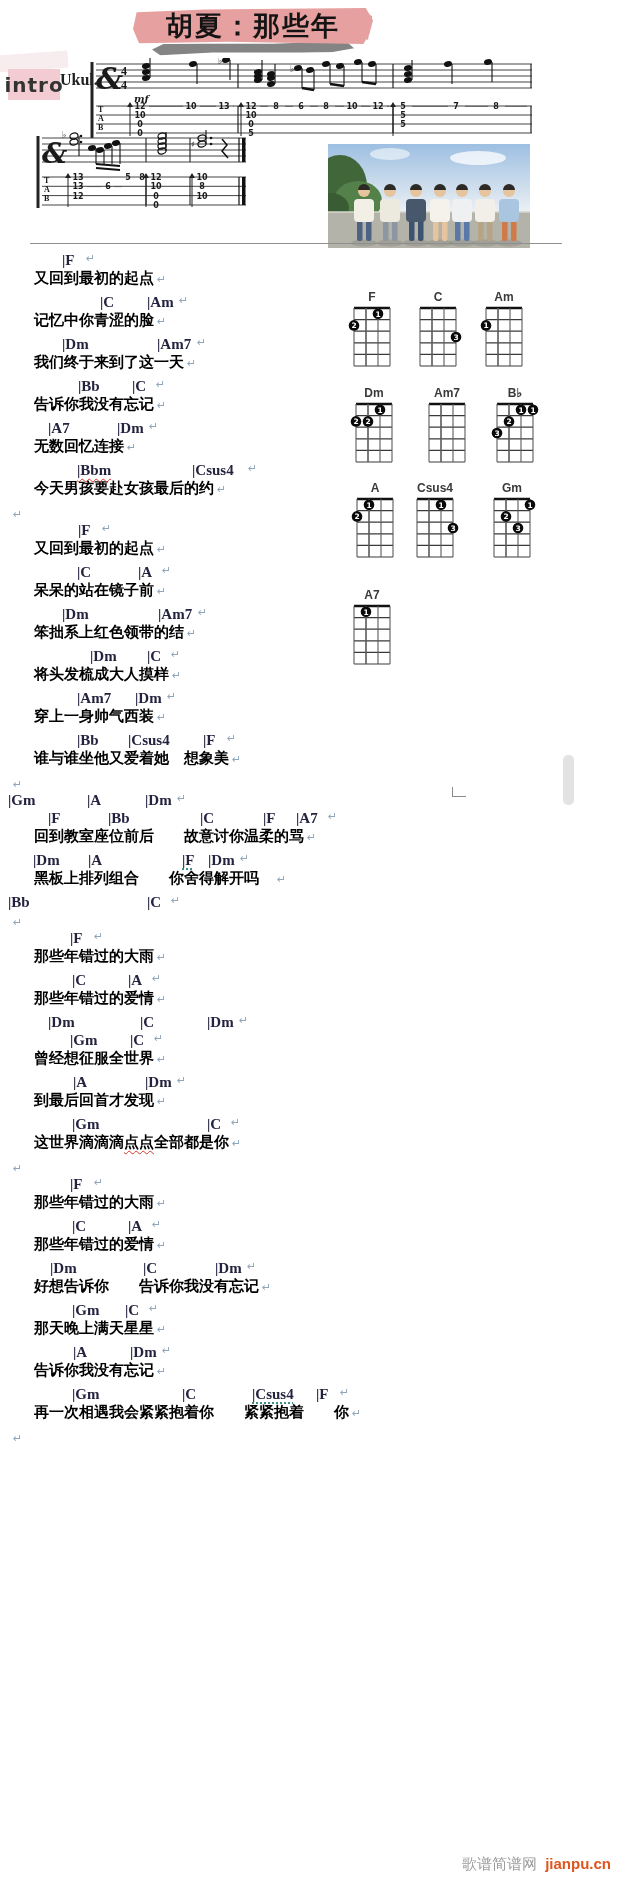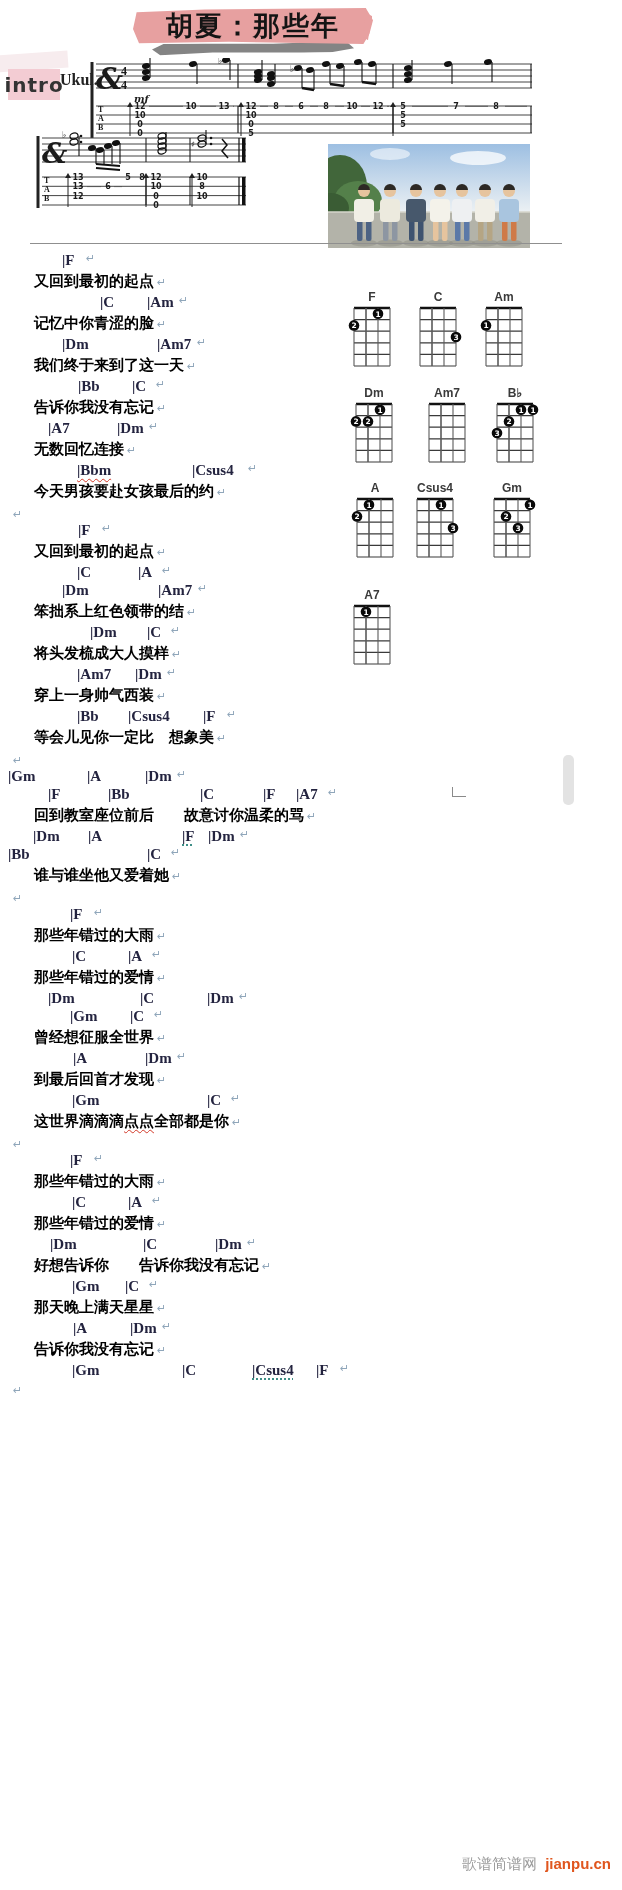--- a/index.html
+++ b/index.html
@@ -31,21 +31,21 @@
   #divider{position:absolute;left:30px;top:243px;width:532px;height:0;border-top:1.5px solid #8f8f8f;}
   
   .cd{position:absolute;width:50px;}
   .cd-label{text-align:center;font-family:"Liberation Sans",sans-serif;font-weight:600;font-size:12px;
     color:#3a3a3a;height:15px;line-height:14px;}
   
   #lyrics{position:absolute;left:8px;top:252px;width:606px;}
   .chord-line{position:relative;height:18px;font-family:"Liberation Serif","DejaVu Serif",serif;
     font-weight:700;font-size:15px;color:#23233f;white-space:pre;}
   .chord-line .ch{position:absolute;top:0;}
-  .lyric-line{height:24px;line-height:22px;padding-left:26px;font-family:"Liberation Serif","DejaVu Serif",serif;
+  .lyric-line{height:24px;line-height:16px;padding-left:26px;font-family:"Liberation Serif","DejaVu Serif",serif;
     font-weight:700;font-size:15px;color:#000;white-space:pre;}
   .gap-line{height:18px;padding-left:2px;}
   .ret{color:#8fa6ba;font-family:"DejaVu Sans",sans-serif;font-weight:400;font-size:11px;margin-left:3px;}
   .u-wavy-red{text-decoration-line:underline;text-decoration-style:wavy;text-decoration-color:#d23a2a;
     text-decoration-thickness:1px;text-underline-offset:3px;}
   .u-dot-teal{text-decoration-line:underline;text-decoration-style:dotted;text-decoration-color:#3f8f87;
     text-decoration-thickness:1.5px;text-underline-offset:3px;}
   
   #anchor-mark{position:absolute;left:452px;top:787px;width:13px;height:9px;
     border-left:1.5px solid #8a8a8a;border-bottom:1.5px solid #8a8a8a;}
@@ -485,35 +485,36 @@
       <div class="chord-line"><span class="ch" style="left: 70px;">|Bb</span><span class="ch" style="left: 124px;">|C</span><span class="ret" style="position: absolute; left: 145px;">↵</span></div>
       <div class="lyric-line"><span>告诉你我没有忘记</span><span class="ret">↵</span></div>
       <div class="chord-line"><span class="ch" style="left: 40px;">|A7</span><span class="ch" style="left: 109px;">|Dm</span><span class="ret" style="position: absolute; left: 138px;">↵</span></div>
       <div class="lyric-line"><span>无数回忆连接</span><span class="ret">↵</span></div>
       <div class="chord-line"><span class="ch u-wavy-red" style="left: 69px;">|Bbm</span><span class="ch" style="left: 184px;">|Csus4</span><span class="ret" style="position: absolute; left: 237px;">↵</span></div>
       <div class="lyric-line"><span>今天男孩要赴女孩最后的约</span><span class="ret">↵</span></div>
       <div class="gap-line"><span class="ret">↵</span></div>
       <div class="chord-line"><span class="ch" style="left: 70px;">|F</span><span class="ret" style="position: absolute; left: 91px;">↵</span></div>
       <div class="lyric-line"><span>又回到最初的起点</span><span class="ret">↵</span></div>
       <div class="chord-line"><span class="ch" style="left: 69px;">|C</span><span class="ch" style="left: 130px;">|A</span><span class="ret" style="position: absolute; left: 151px;">↵</span></div>
+      <div class="lyric-line"><span>呆呆的站在镜子前</span><span class="ret">↵</span></div>
       <div class="chord-line"><span class="ch" style="left: 54px;">|Dm</span><span class="ch" style="left: 150px;">|Am7</span><span class="ret" style="position: absolute; left: 187px;">↵</span></div>
       <div class="lyric-line"><span>笨拙系上红色领带的结</span><span class="ret">↵</span></div>
       <div class="chord-line"><span class="ch" style="left: 82px;">|Dm</span><span class="ch" style="left: 139px;">|C</span><span class="ret" style="position: absolute; left: 160px;">↵</span></div>
       <div class="lyric-line"><span>将头发梳成大人摸样</span><span class="ret">↵</span></div>
       <div class="chord-line"><span class="ch" style="left: 69px;">|Am7</span><span class="ch" style="left: 127px;">|Dm</span><span class="ret" style="position: absolute; left: 156px;">↵</span></div>
       <div class="lyric-line"><span>穿上一身帅气西装</span><span class="ret">↵</span></div>
       <div class="chord-line"><span class="ch" style="left: 69px;">|Bb</span><span class="ch" style="left: 120px;">|Csus4</span><span class="ch" style="left: 195px;">|F</span><span class="ret" style="position: absolute; left: 216px;">↵</span></div>
-      <div class="lyric-line"><span>等会儿见你一定比　想象美</span><span class="ret">↵</span></div>
+      <div class="lyric-line"><span>谁与谁坐他又爱着她　想象美</span><span class="ret">↵</span></div>
       <div class="gap-line"><span class="ret">↵</span></div>
       <div class="chord-line"><span class="ch" style="left: 0px;">|Gm</span><span class="ch" style="left: 79px;">|A</span><span class="ch" style="left: 137px;">|Dm</span><span class="ret" style="position: absolute; left: 166px;">↵</span></div>
       <div class="chord-line"><span class="ch" style="left: 40px;">|F</span><span class="ch" style="left: 100px;">|Bb</span><span class="ch" style="left: 192px;">|C</span><span class="ch" style="left: 255px;">|F</span><span class="ch" style="left: 288px;">|A7</span><span class="ret" style="position: absolute; left: 317px;">↵</span></div>
       <div class="lyric-line"><span>回到教室座位前后　　故意讨你温柔的骂</span><span class="ret">↵</span></div>
       <div class="chord-line"><span class="ch" style="left: 25px;">|Dm</span><span class="ch" style="left: 80px;">|A</span><span class="ch u-dot-teal" style="left: 174px;">|F</span><span class="ch" style="left: 200px;">|Dm</span><span class="ret" style="position: absolute; left: 229px;">↵</span></div>
+      <div class="lyric-line"><span>黑板上排列组合　　你舍得解开吗　</span><span class="ret">↵</span></div>
       <div class="chord-line"><span class="ch" style="left: 0px;">|Bb</span><span class="ch" style="left: 139px;">|C</span><span class="ret" style="position: absolute; left: 160px;">↵</span></div>
-      <div class="lyric-line"><span>谁与谁坐他又爱着她</span><span class="ret">↵</span></div>
       <div class="gap-line"><span class="ret">↵</span></div>
       <div class="chord-line"><span class="ch" style="left: 62px;">|F</span><span class="ret" style="position: absolute; left: 83px;">↵</span></div>
       <div class="lyric-line"><span>那些年错过的大雨</span><span class="ret">↵</span></div>
       <div class="chord-line"><span class="ch" style="left: 64px;">|C</span><span class="ch" style="left: 120px;">|A</span><span class="ret" style="position: absolute; left: 141px;">↵</span></div>
       <div class="lyric-line"><span>那些年错过的爱情</span><span class="ret">↵</span></div>
       <div class="chord-line"><span class="ch" style="left: 40px;">|Dm</span><span class="ch" style="left: 132px;">|C</span><span class="ch" style="left: 199px;">|Dm</span><span class="ret" style="position: absolute; left: 228px;">↵</span></div>
       <div class="chord-line"><span class="ch" style="left: 62px;">|Gm</span><span class="ch" style="left: 122px;">|C</span><span class="ret" style="position: absolute; left: 143px;">↵</span></div>
       <div class="lyric-line"><span>曾经想征服全世界</span><span class="ret">↵</span></div>
       <div class="chord-line"><span class="ch" style="left: 65px;">|A</span><span class="ch" style="left: 137px;">|Dm</span><span class="ret" style="position: absolute; left: 166px;">↵</span></div>
       <div class="lyric-line"><span>到最后回首才发现</span><span class="ret">↵</span></div>
@@ -524,20 +525,21 @@
       <div class="lyric-line"><span>那些年错过的大雨</span><span class="ret">↵</span></div>
       <div class="chord-line"><span class="ch" style="left: 64px;">|C</span><span class="ch" style="left: 120px;">|A</span><span class="ret" style="position: absolute; left: 141px;">↵</span></div>
       <div class="lyric-line"><span>那些年错过的爱情</span><span class="ret">↵</span></div>
       <div class="chord-line"><span class="ch" style="left: 42px;">|Dm</span><span class="ch" style="left: 135px;">|C</span><span class="ch" style="left: 207px;">|Dm</span><span class="ret" style="position: absolute; left: 236px;">↵</span></div>
       <div class="lyric-line"><span>好想告诉你　　告诉你我没有忘记</span><span class="ret">↵</span></div>
       <div class="chord-line"><span class="ch" style="left: 64px;">|Gm</span><span class="ch" style="left: 117px;">|C</span><span class="ret" style="position: absolute; left: 138px;">↵</span></div>
       <div class="lyric-line"><span>那天晚上满天星星</span><span class="ret">↵</span></div>
       <div class="chord-line"><span class="ch" style="left: 65px;">|A</span><span class="ch" style="left: 122px;">|Dm</span><span class="ret" style="position: absolute; left: 151px;">↵</span></div>
       <div class="lyric-line"><span>告诉你我没有忘记</span><span class="ret">↵</span></div>
       <div class="chord-line"><span class="ch" style="left: 64px;">|Gm</span><span class="ch" style="left: 174px;">|C</span><span class="ch u-dot-teal" style="left: 244px;">|Csus4</span><span class="ch" style="left: 308px;">|F</span><span class="ret" style="position: absolute; left: 329px;">↵</span></div>
+      <div class="lyric-line"><span>再一次相遇我会紧紧抱着你　　紧紧抱着　　你</span><span class="ret">↵</span></div>
       <div class="gap-line"><span class="ret">↵</span></div>
     </div>
 
   <div id="anchor-mark"></div>
   <div id="scrollbar-fragment"></div>
 
   <div id="watermark">
     <span class="wm-site">歌谱简谱网</span>
     <span class="wm-url" id="wm-url" style="color: rgb(224, 86, 30);">jianpu.cn</span>
   </div>

